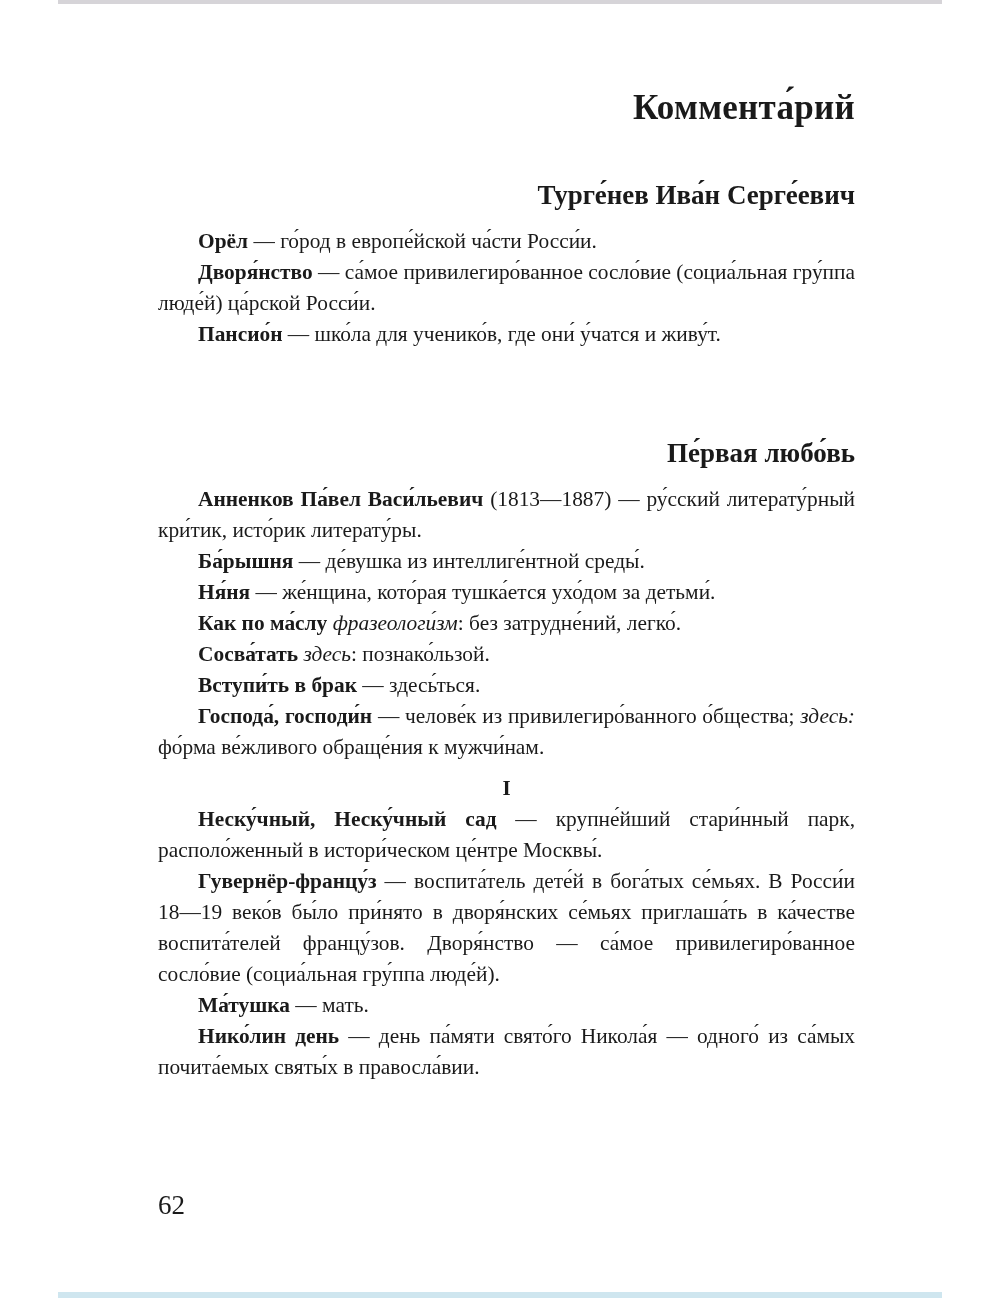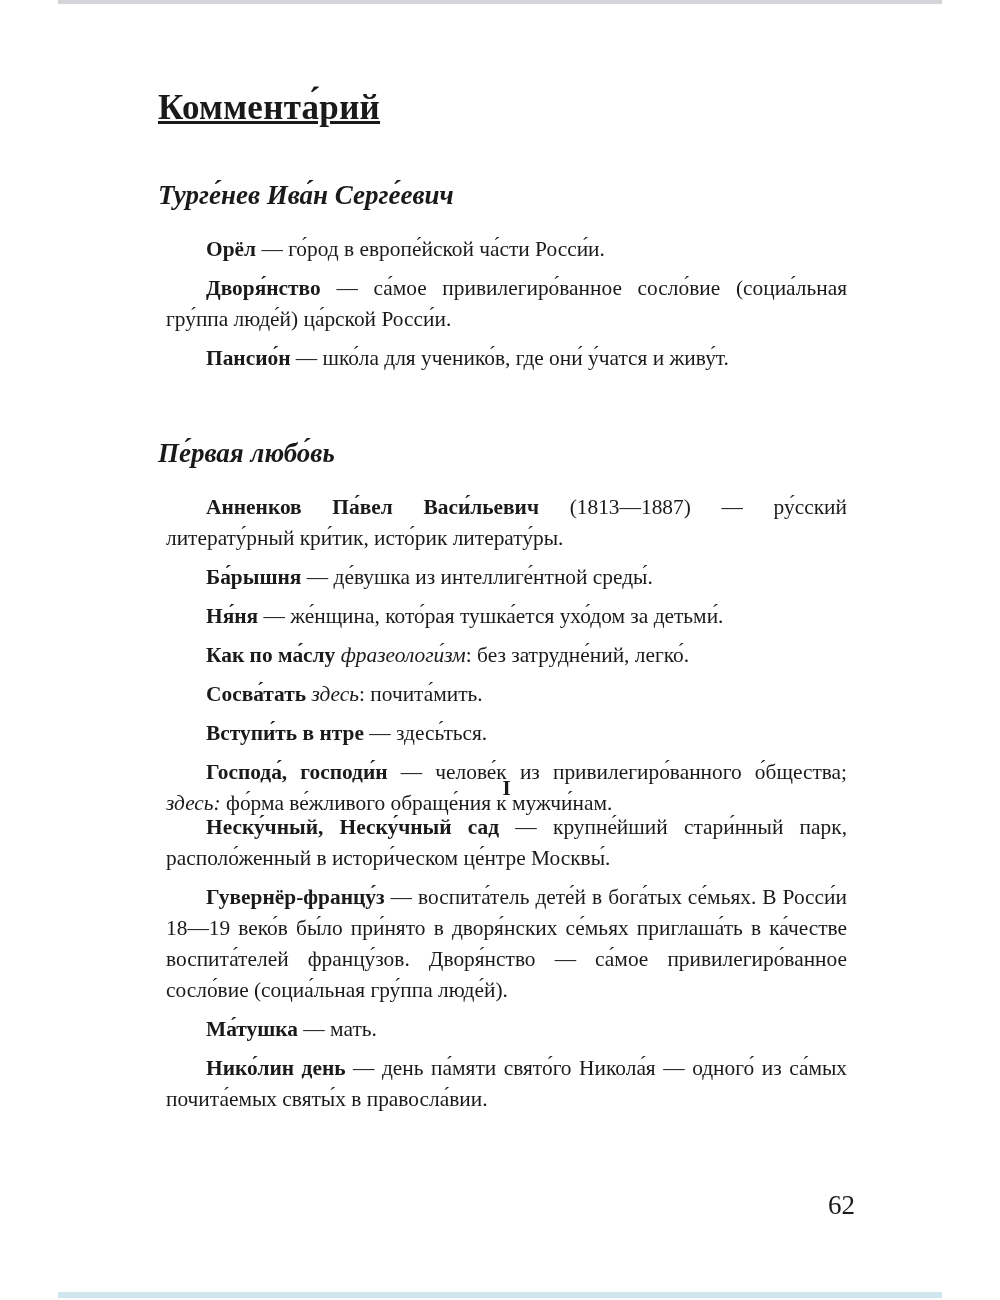--- a/index.html
+++ b/index.html
@@ -1,31 +1,31 @@
 <!DOCTYPE html>
 <html><head>
 <meta charset="utf-8">
 <style>
   html, body { margin: 0; padding: 0; background: #ffffff; }
   body { width: 1000px; height: 1300px; position: relative; overflow: hidden;
          font-family: "Liberation Serif", "DejaVu Serif", serif; color: #1a1a1a; }
   .top-bar { position: absolute; left: 58px; top: 0; width: 884px; height: 4px; background: #d6d4d8; }
   .bottom-bar { position: absolute; left: 58px; top: 1292px; width: 884px; height: 6px; background: #cfe6ef; }
   .page { position: absolute; left: 158px; top: 0; width: 697px; }
-  .title { position: absolute; left: 0; width: 697px; top: 88px; text-align: left;
-           font-size: 35px; font-weight: bold; letter-spacing: 0.3px; text-decoration: underline; }
-  .section-heading { position: absolute; left: 0; width: 697px; text-align: left;
-           font-size: 27px; font-weight: bold; font-style: italic; }
+  .title { position: absolute; left: 0; width: 697px; top: 88px; text-align: right;
+           font-size: 35px; font-weight: bold; letter-spacing: 0.3px; }
+  .section-heading { position: absolute; left: 0; width: 697px; text-align: right;
+           font-size: 27px; font-weight: bold; }
   .entries { position: absolute; left: 0; width: 697px; font-size: 21.4px; line-height: 31px; }
-  .entry { margin: 8px; text-indent: 40px; text-align: justify; text-align-last: left; }
+  .entry { margin: 0; text-indent: 40px; text-align: justify; text-align-last: left; }
   .entry b { font-weight: bold; }
   .entry i { }
   .chapter-mark { position: absolute; left: 0; width: 697px; text-align: center;
            font-size: 21px; font-weight: bold; top: 776px; }
-  .page-number { position: absolute; left: 0; width: 697px; text-align: right;
+  .page-number { position: absolute; left: 0; width: 697px; text-align: left;
            top: 1190px; font-size: 27px; }
 </style>
 </head>
 <body>
 
 <div class="top-bar"></div>
 
 <div class="page">
   <div class="title">Коммента́рий</div>
 
@@ -35,22 +35,22 @@
     <p class="entry"><b>Дворя́нство</b><span> — </span><span>са́мое привилегиро́ванное сосло́вие (социа́льная гру́ппа люде́й) ца́рской Росси́и.</span></p>
     <p class="entry"><b>Пансио́н</b><span> — </span><span>шко́ла для ученико́в, где они́ у́чатся и живу́т.</span></p>
   </div>
 
   <div class="section-heading" style="top:438px">Пе́рвая любо́вь</div>
   <div class="entries" style="top:484px">
     <p class="entry"><b>Анненков Па́вел Васи́льевич</b><span> </span><span>(1813—1887) — ру́сский литерату́рный кри́тик, исто́рик литерату́ры.</span></p>
     <p class="entry"><b>Ба́рышня</b><span> — </span><span>де́вушка из интеллиге́нтной среды́.</span></p>
     <p class="entry"><b>Ня́ня</b><span> — </span><span>же́нщина, кото́рая тушка́ется ухо́дом за детьми́.</span></p>
     <p class="entry"><b>Как по ма́слу</b><span> </span><i>фразеологи́зм</i><span>: без затрудне́ний, легко́.</span></p>
-    <p class="entry"><b>Сосва́тать</b><span> </span><i>здесь</i><span>: почита́мить.</span></p>
-    <p class="entry"><b>Вступи́ть в нтре</b><span> — </span><span>здесь́ться.</span></p>
+    <p class="entry"><b>Сосва́тать</b><span> </span><i>здесь</i><span>: познако́льзой.</span></p>
+    <p class="entry"><b>Вступи́ть в брак</b><span> — </span><span>здесь́ться.</span></p>
     <p class="entry"><b>Господа́, господи́н</b><span> — </span><span>челове́к из привилегиро́ванного о́бщества; </span><i>здесь:</i><span> фо́рма ве́жливого обраще́ния к мужчи́нам.</span></p>
   </div>
 
   <div class="chapter-mark">I</div>
   <div class="entries" style="top:804px">
     <p class="entry"><b>Неску́чный, Неску́чный сад</b><span> — </span><span>крупне́йший стари́нный парк, располо́женный в истори́ческом це́нтре Москвы́.</span></p>
     <p class="entry"><b>Гувернёр-францу́з</b><span> — </span><span>воспита́тель дете́й в бога́тых се́мьях. В Росси́и 18—19 веко́в бы́ло при́нято в дворя́нских се́мьях приглаша́ть в ка́честве воспита́телей францу́зов. Дворя́нство — са́мое привилегиро́ванное сосло́вие (социа́льная гру́ппа люде́й).</span></p>
     <p class="entry"><b>Ма́тушка</b><span> — </span><span>мать.</span></p>
     <p class="entry"><b>Нико́лин день</b><span> — </span><span>день па́мяти свято́го Никола́я — одного́ из са́мых почита́емых святы́х в правосла́вии.</span></p>
   </div>

